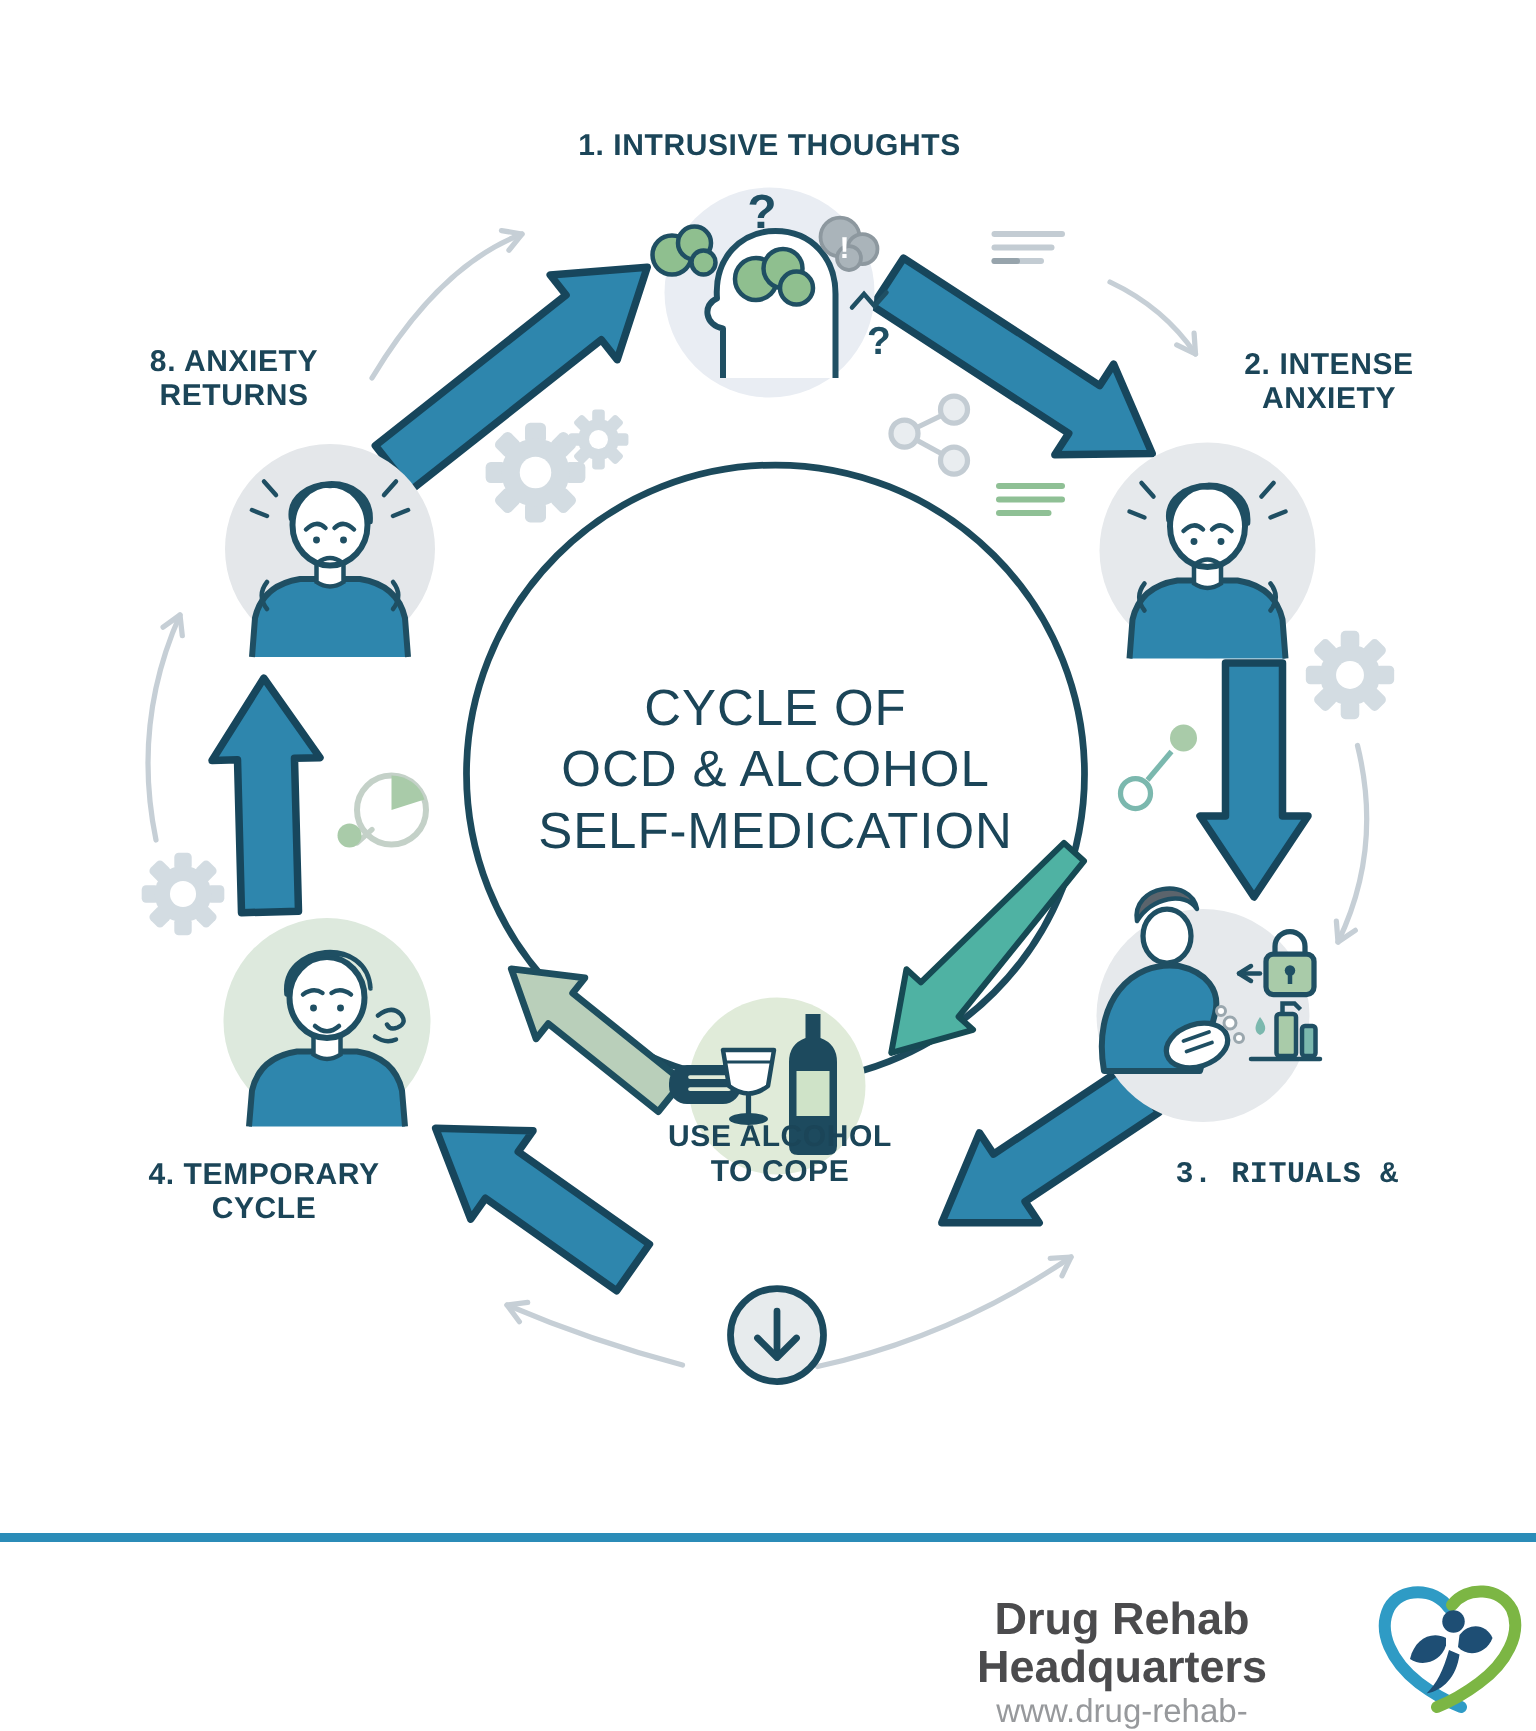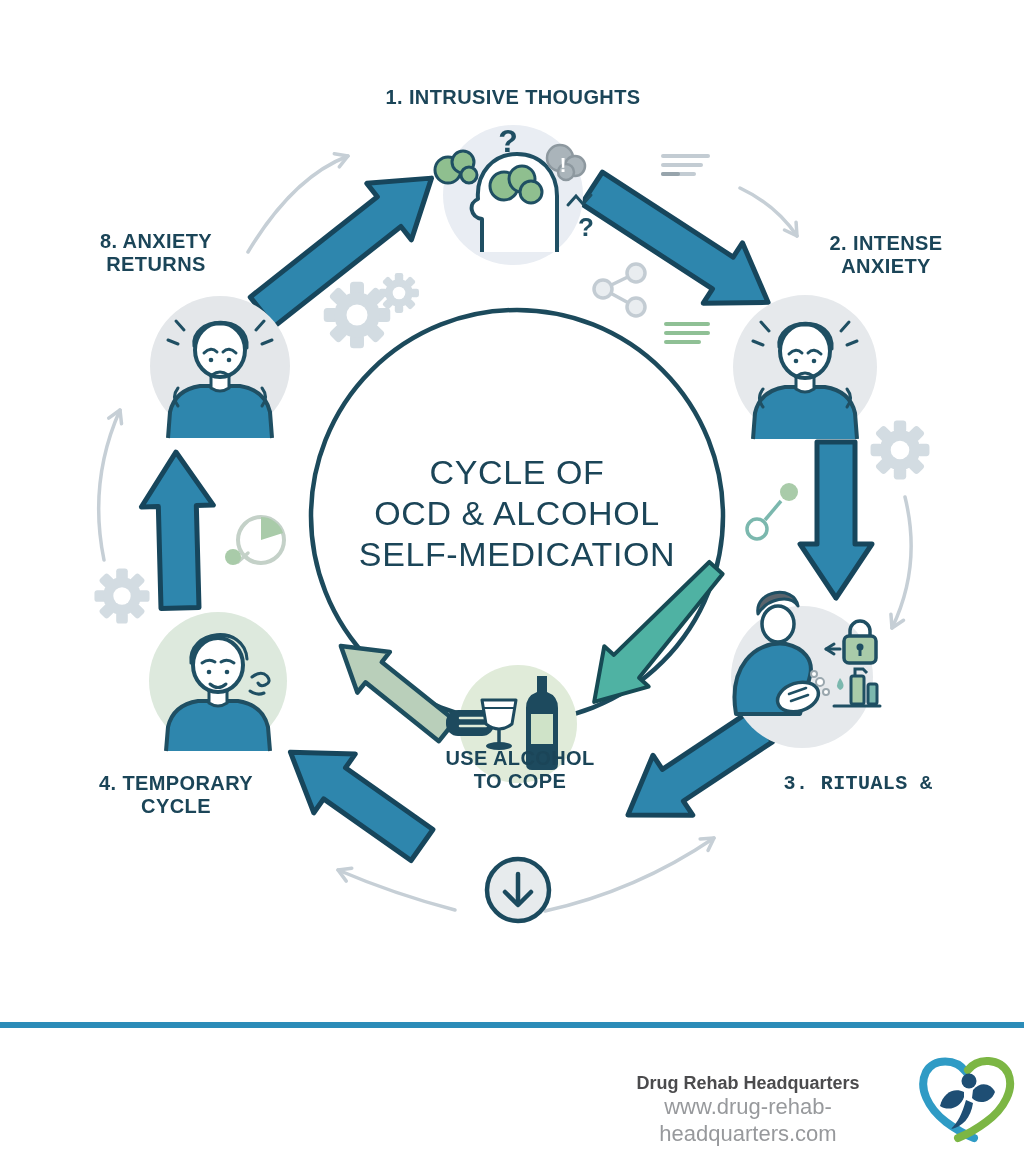--- a/index.html
+++ b/index.html
@@ -8,21 +8,21 @@
   .diagram-svg{position:absolute;left:0;top:0;}
   .stage-label{position:absolute;transform:translateX(-50%);text-align:center;
                font-weight:bold;color:#1b4558;font-size:20px;line-height:1.16;letter-spacing:.4px;white-space:nowrap;}
   .stage-label span{display:block;}
   .center-title{position:absolute;left:517px;top:452px;transform:translateX(-50%);
                 text-align:center;font-weight:normal;color:#1b4558;font-size:34px;line-height:1.2;
                 letter-spacing:.6px;white-space:nowrap;}
   .center-title span{display:block;}
   .footer-divider{position:absolute;left:0;top:1022px;width:1024px;height:6px;background:#2b8cb8;}
   .footer-text{position:absolute;left:588px;top:1064px;width:320px;text-align:center;}
-  .footer-brand{font-weight:bold;font-size:18px;color:#4b4b4d;line-height:1.05;margin-top:10px;}
+  .footer-brand{font-weight:bold;font-size:30px;color:#4b4b4d;line-height:1.05;}
   .footer-site{font-size:22px;color:#97999c;line-height:1.25;}
   .footer-logo{position:absolute;left:916px;top:1052px;}
 </style>
 </head>
 <body>
 
 <div class="canvas">
 
 <svg class="diagram-svg" width="1024" height="1024" viewBox="0 0 1024 1024">
   <defs>

